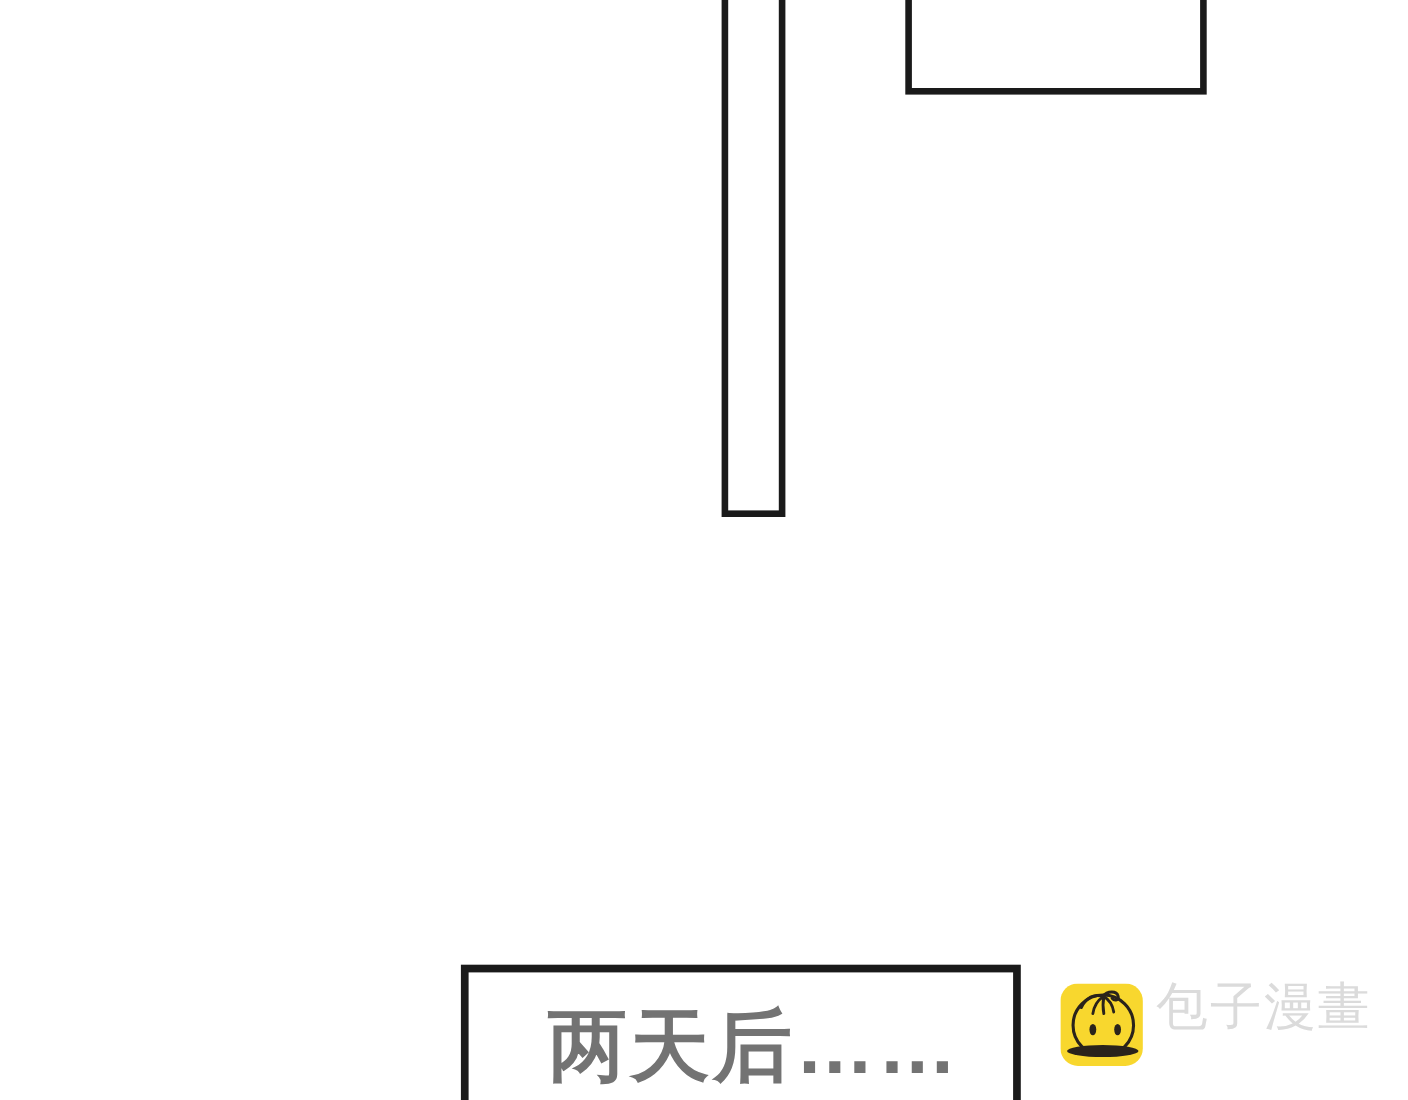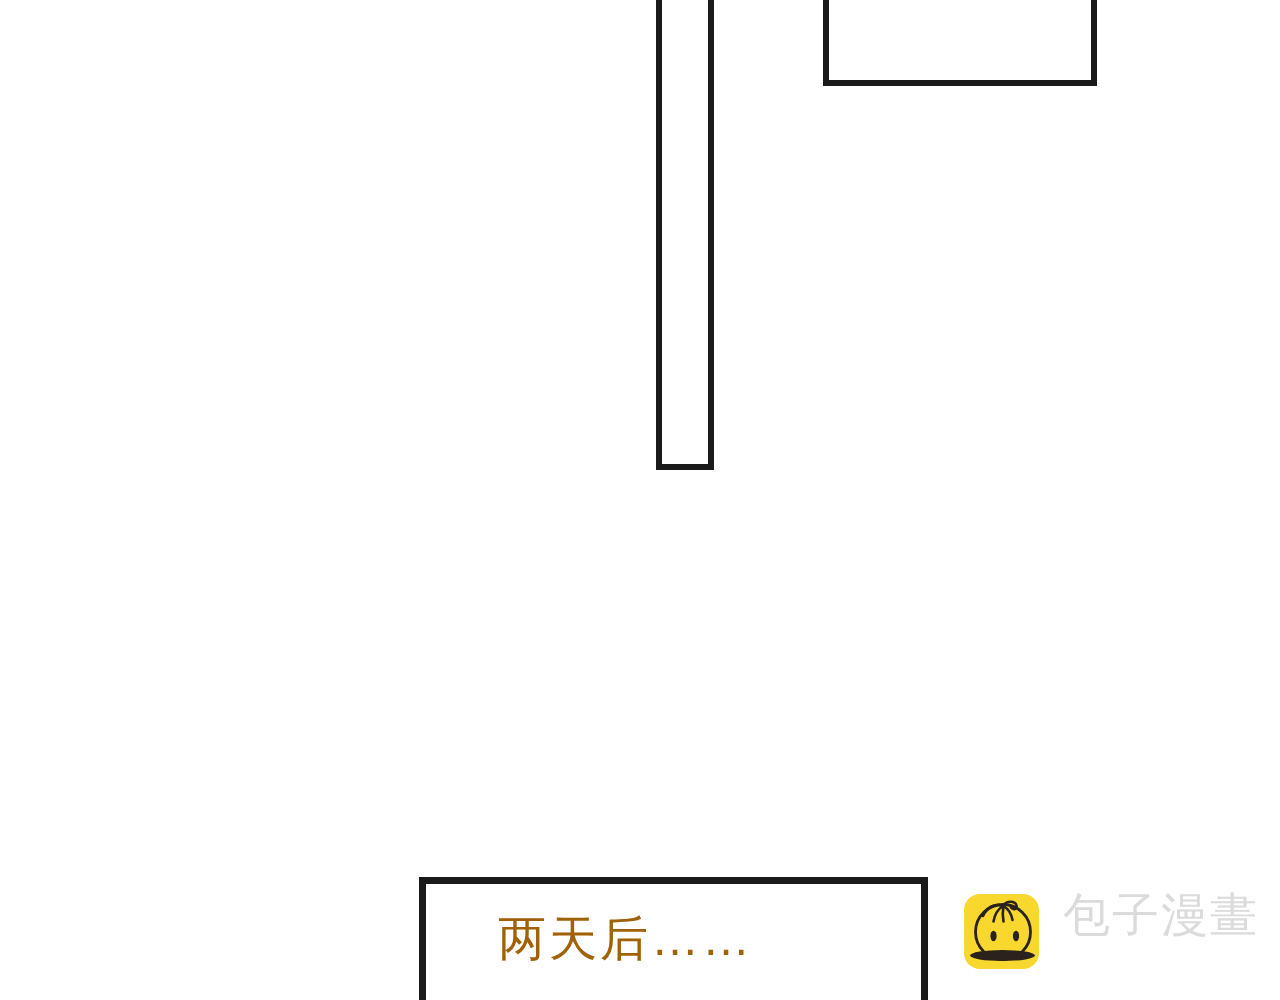--- a/index.html
+++ b/index.html
@@ -42,43 +42,44 @@
     top: 877px;
     width: 509px;
     height: 170px;
     background: #ffffff;
     border: 7px solid #1a1a1a;
   }
   .caption-text {
     position: absolute;
     left: 72px;
     top: 30px;
-    font-size: 48px;
+    font-size: 72px;
     line-height: 1.05;
     letter-spacing: 3px;
-    color: #a16207;
+    color: #737373;
     white-space: nowrap;
     font-family: "Liberation Sans", "DejaVu Sans", sans-serif;
+    font-weight: bold;
   }
   
   .watermark {
     position: absolute;
     left: 964px;
     top: 891px;
     display: flex;
     align-items: flex-start;
   }
   .wm-icon {
     display: block;
     width: 75px;
     height: 75px;
     margin-top: 3px;
   }
   .wm-textcol {
-    margin-left: 24px;
+    margin-left: 12px;
     color: #dbdbdb;
   }
   .wm-name {
     font-size: 47px;
     line-height: 48px;
     letter-spacing: 2px;
     font-weight: 500;
     white-space: nowrap;
     font-family: "Liberation Sans", "DejaVu Sans", sans-serif;
   }

